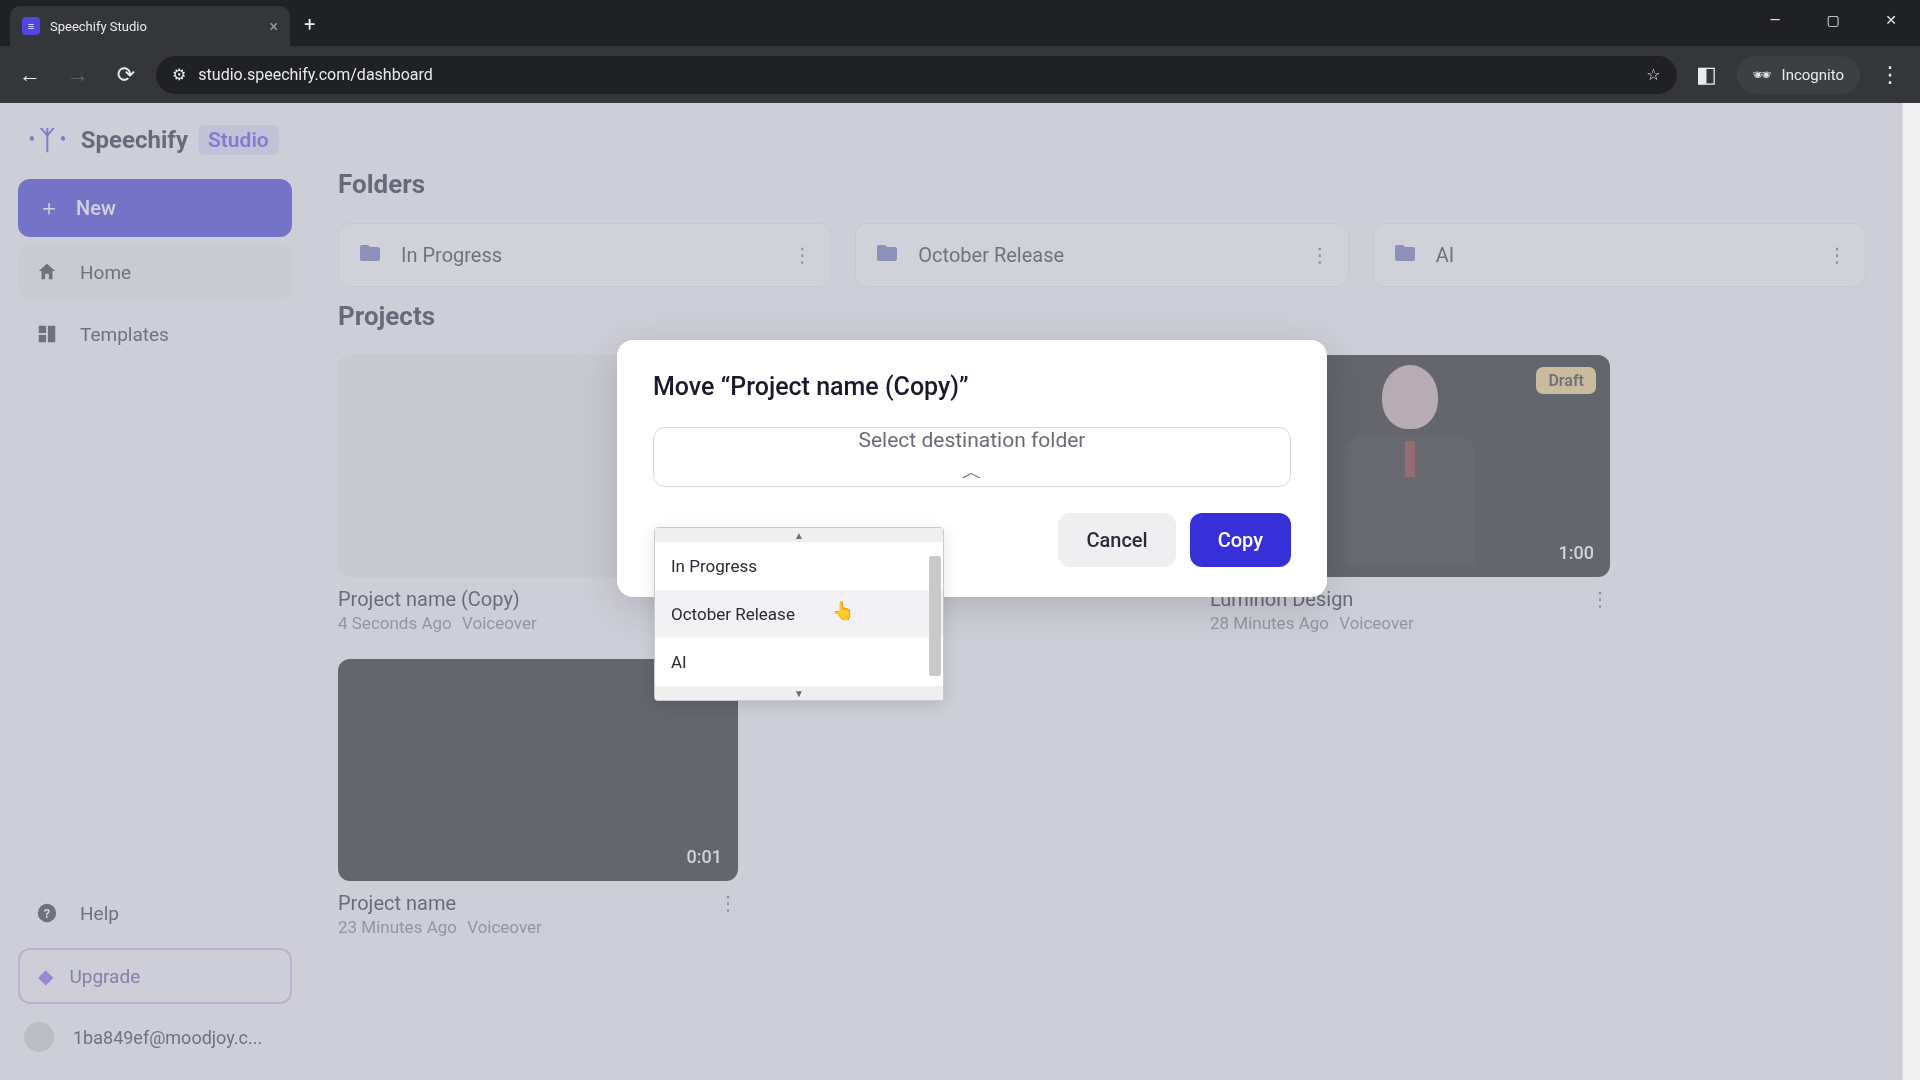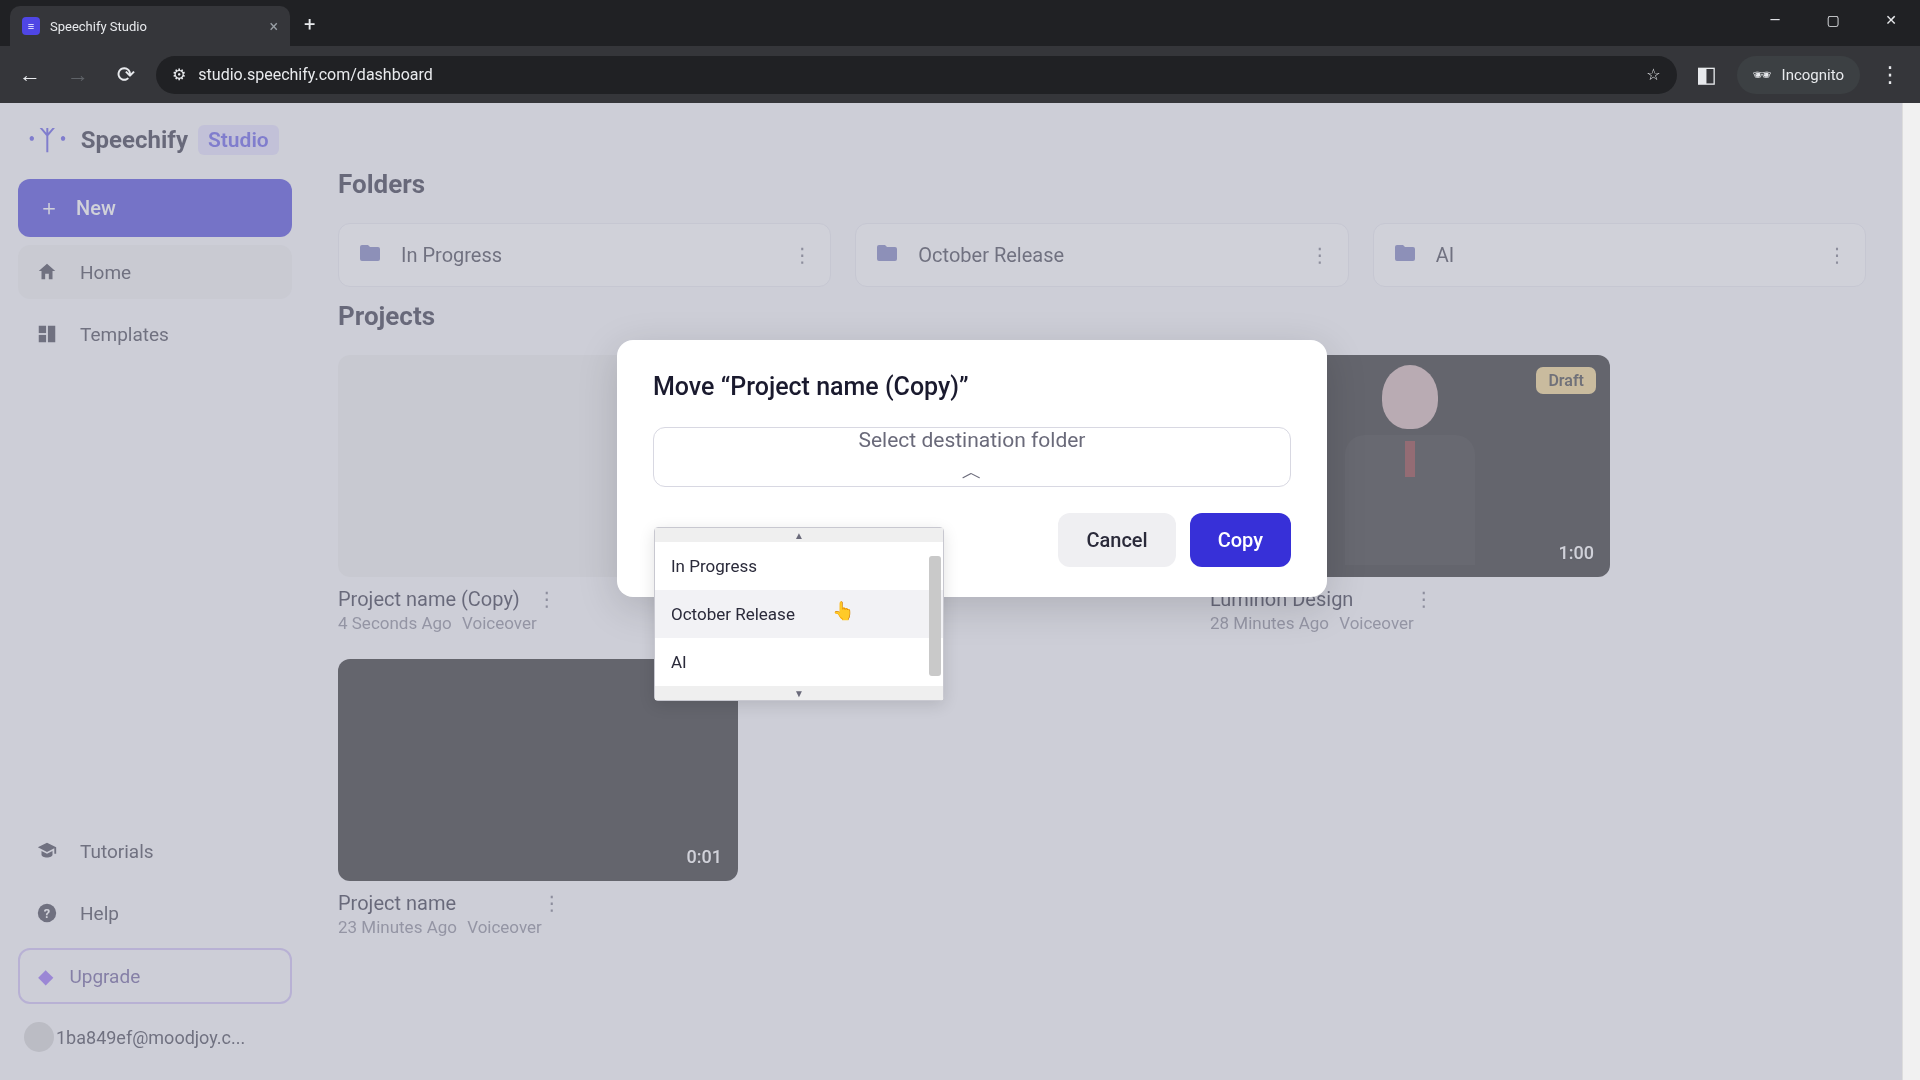--- a/index.html
+++ b/index.html
@@ -32,40 +32,40 @@
 .brand-logo { color: #4f46e5; font-size: 26px; font-weight: bold; }
 .brand-name { font-size: 24px; font-weight: 700; color: #1a1a2e; }
 .brand-badge { background: #e0dcfc; color: #4f46e5; padding: 3px 10px; border-radius: 6px; font-size: 21px; font-weight: 600; }
 .btn-new { background: #3730d8; color: #fff; height: 58px; border-radius: 12px; display: flex; align-items: center; gap: 16px; padding: 0 20px; font-size: 20px; font-weight: 500; cursor: pointer; }
 .plus-icon { font-size: 22px; font-weight: 300; }
 .nav-item { height: 54px; border-radius: 12px; display: flex; align-items: center; gap: 22px; padding: 0 18px; font-size: 19px; color: #2a2a3a; cursor: pointer; }
 .nav-item.active { background: #efefef; }
 .nav-item .nav-icon { width: 22px; display: flex; justify-content: center; color: #2a2a3a; }
 .spacer { flex: 1; }
 .upgrade-btn { border: 2px solid #c9b8f4; border-radius: 12px; height: 56px; display: flex; align-items: center; gap: 16px; padding: 0 18px; color: #5a4b8f; font-size: 19px; cursor: pointer; }
-.user-row { display: flex; align-items: center; gap: 2px; padding: 10px 6px; font-size: 18px; color: #2a2a3a; }
+.user-row { display: flex; align-items: center; gap: 19px; padding: 10px 6px; font-size: 18px; color: #2a2a3a; }
 .avatar { width: 30px; height: 30px; border-radius: 50%; background: #d0d0d0; }
 
 
 .main { flex: 1; padding: 20px 54px 20px 28px; position: relative; margin-top: 40px; }
 .section-title { font-size: 26px; font-weight: 700; color: #1a1a2e; margin: 14px 0 24px; }
 .folders-title { margin-top: 6px; }
 .folders-row { display: flex; gap: 24px; }
 .folder-card { flex: 1; background: #fff; border: 1px solid #e8e8ef; border-radius: 12px; height: 64px; display: flex; align-items: center; padding: 0 18px; gap: 18px; font-size: 20px; color: #2a2a3a; cursor: pointer; }
 .folder-icon { color: #6b6fb5; font-size: 22px; }
 .folder-name { flex: 1; }
 .kebab { color: #6a6a7a; font-size: 20px; cursor: pointer; }
 
 .projects-grid { display: flex; gap: 26px; flex-wrap: wrap; }
 .project-card { width: 400px; }
 .thumb { width: 100%; height: 222px; background: #111; border-radius: 12px; position: relative; overflow: hidden; }
 .thumb.light { background: #eee; }
 .draft-badge { position: absolute; top: 12px; right: 14px; background: #f0cf7d; color: #2a2a2a; font-size: 16px; font-weight: 600; padding: 4px 12px; border-radius: 7px; }
 .duration-badge { position: absolute; bottom: 14px; right: 16px; color: #fff; font-size: 18px; font-weight: 500; text-shadow: 0 1px 2px rgba(0,0,0,.6); }
-.proj-meta-row { display: flex; align-items: flex-start; justify-content: flex-start; margin-top: 10px; }
+.proj-meta-row { display: flex; align-items: flex-start; justify-content: space-between; margin-top: 10px; }
 .proj-title { font-size: 20px; color: #1a1a2e; }
 .proj-sub { font-size: 17px; color: #7a7a8a; margin-top: 2px; }
 .proj-tag { color: #7a7a8a; margin-left: 6px; }
 
 
 .overlay { position: absolute; inset: 0; background: rgba(170,172,186,0.55); }
 .modal { position: absolute; left: 617px; top: 340px; width: 710px; background: #fff; border-radius: 16px; padding: 32px 36px 30px; box-shadow: 0 10px 40px rgba(0,0,0,.15); }
 .modal-title { font-size: 25px; color: #1a1a2e; font-weight: 500; }
 .select-box { margin-top: 26px; border: 1.5px solid #d8d8e2; border-radius: 12px; height: 60px; display: flex; align-items: center; justify-content: space-between; padding: 0 22px; color: #6a6a7a; font-size: 21px; cursor: pointer; flex-direction: column; }
 .modal-actions { display: flex; justify-content: flex-end; gap: 14px; margin-top: 26px; }
@@ -149,29 +149,20 @@
       <span class="nav-icon">
         <svg width="22" height="22" viewBox="0 0 24 24" fill="#2a2a3a">
             <rect x="3" y="3" width="8" height="8"></rect>
             <rect x="13" y="3" width="8" height="18"></rect>
             <rect x="3" y="13" width="8" height="8"></rect>
           </svg>
       </span>
       <span>Templates</span>
     </div>
     <div class="spacer"></div>
-    <div class="nav-item">
-      <span class="nav-icon">
-        <svg width="22" height="22" viewBox="0 0 24 24" fill="#2a2a3a">
-            <path d="M12 3L2 8l10 5 8-4v6h2V8z"></path>
-            <path d="M6 12v4c0 1.7 2.7 3 6 3s6-1.3 6-3v-4l-6 3z"></path>
-          </svg>
-      </span>
-      <span>Tutorials</span>
-    </div>
     <div class="nav-item">
       <span class="nav-icon">
         <svg width="22" height="22" viewBox="0 0 24 24" fill="#2a2a3a">
             <circle cx="12" cy="12" r="10"></circle>
             <text x="12" y="17" text-anchor="middle" fill="#fff" font-size="14" font-weight="bold">?</text>
           </svg>
       </span>
       <span>Help</span>
     </div>
     <div class="upgrade-btn">

